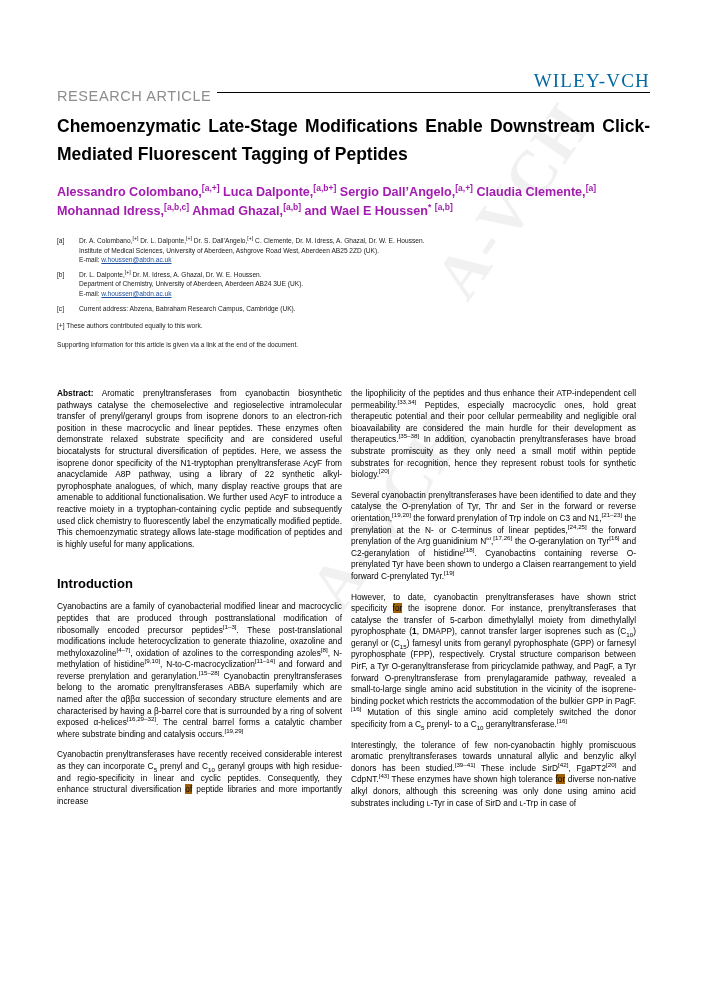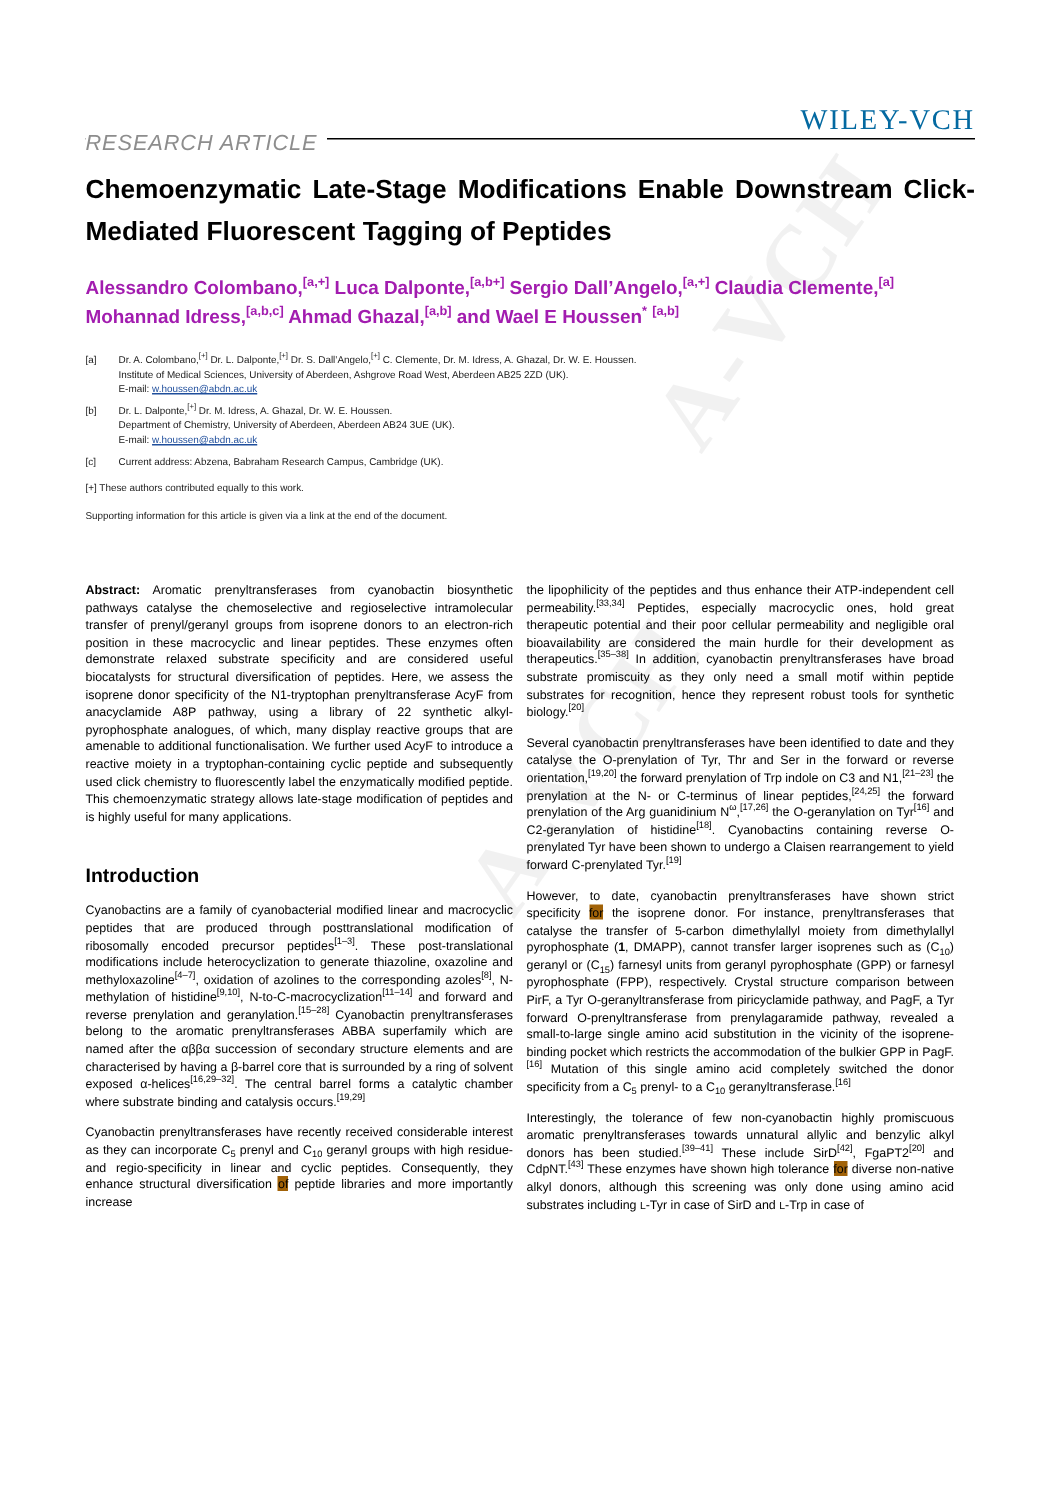--- a/index.html
+++ b/index.html
@@ -60,21 +60,20 @@
   .article-type {
     position: absolute;
     left: 57px;
     top: 88px;
     font-size: 14.5px;
     letter-spacing: 0.6px;
     color: #8d8d8d;
     font-weight: normal;
     background: #fff;
     padding-right: 6px;
-    font-style: italic;
   }
   .title {
     position: absolute;
     left: 57px;
     width: 593px;
     top: 112px;
     font-size: 17.5px;
     font-weight: bold;
     line-height: 28px;
     text-align: justify;

